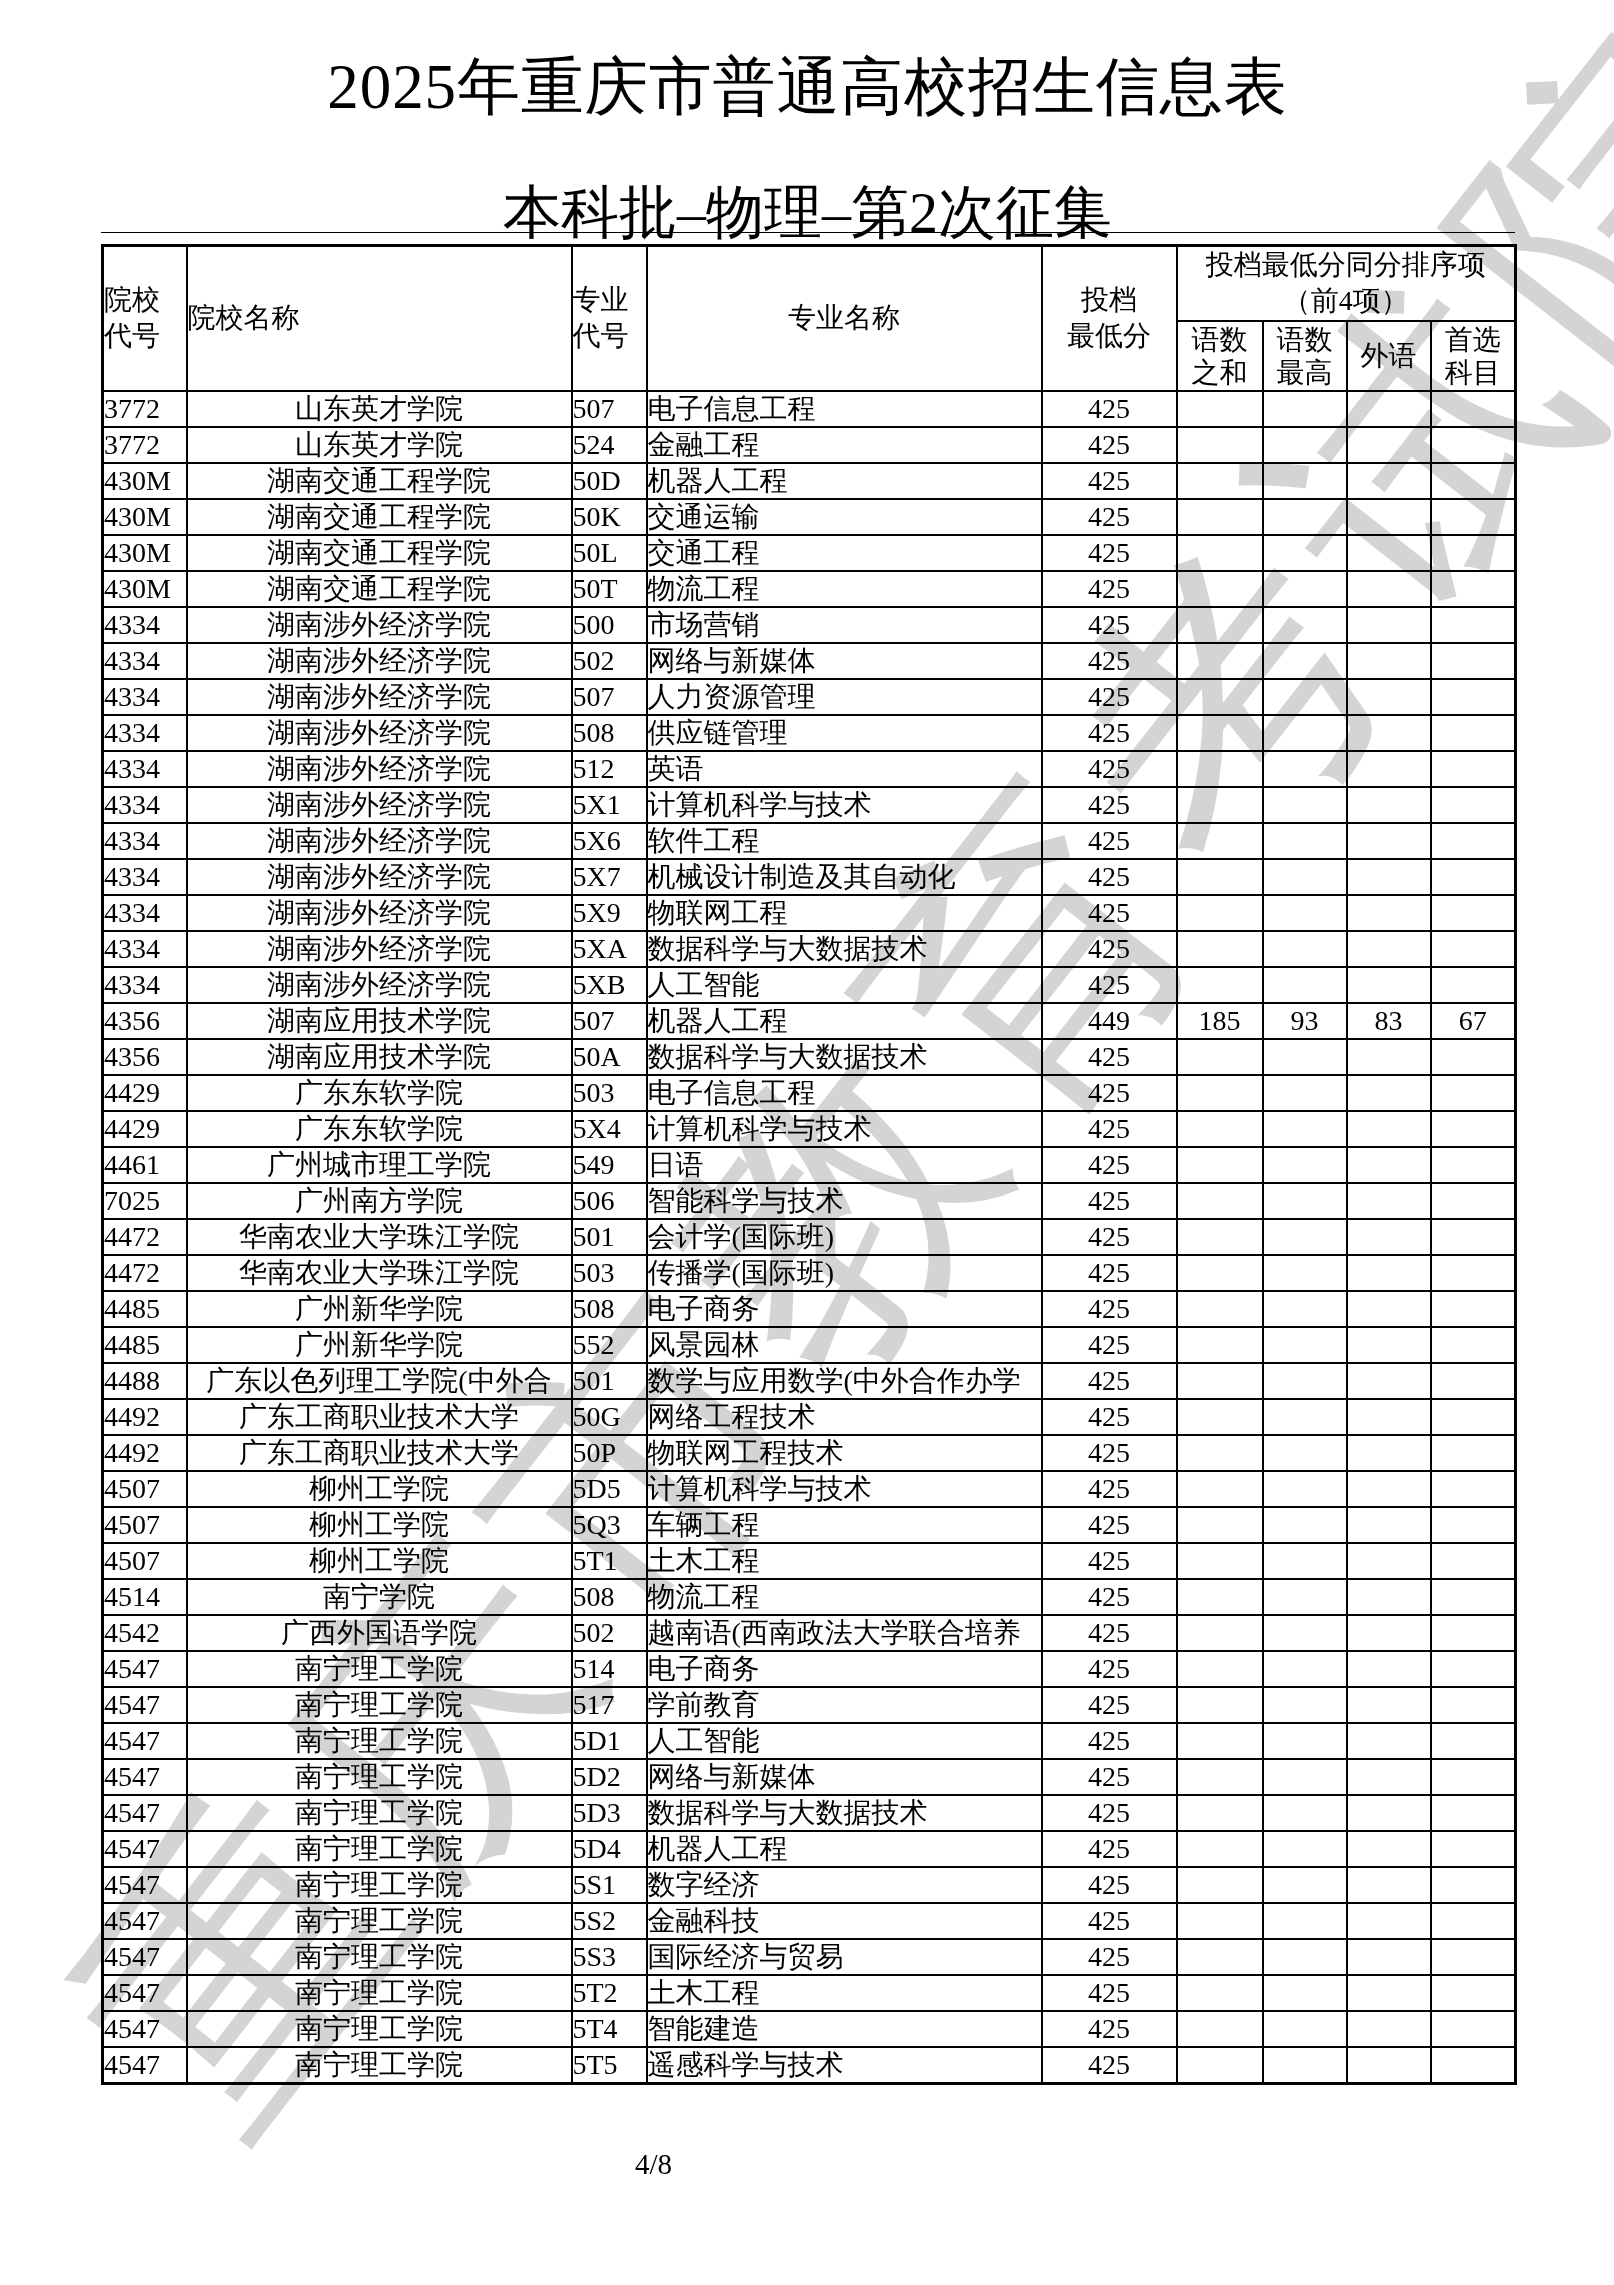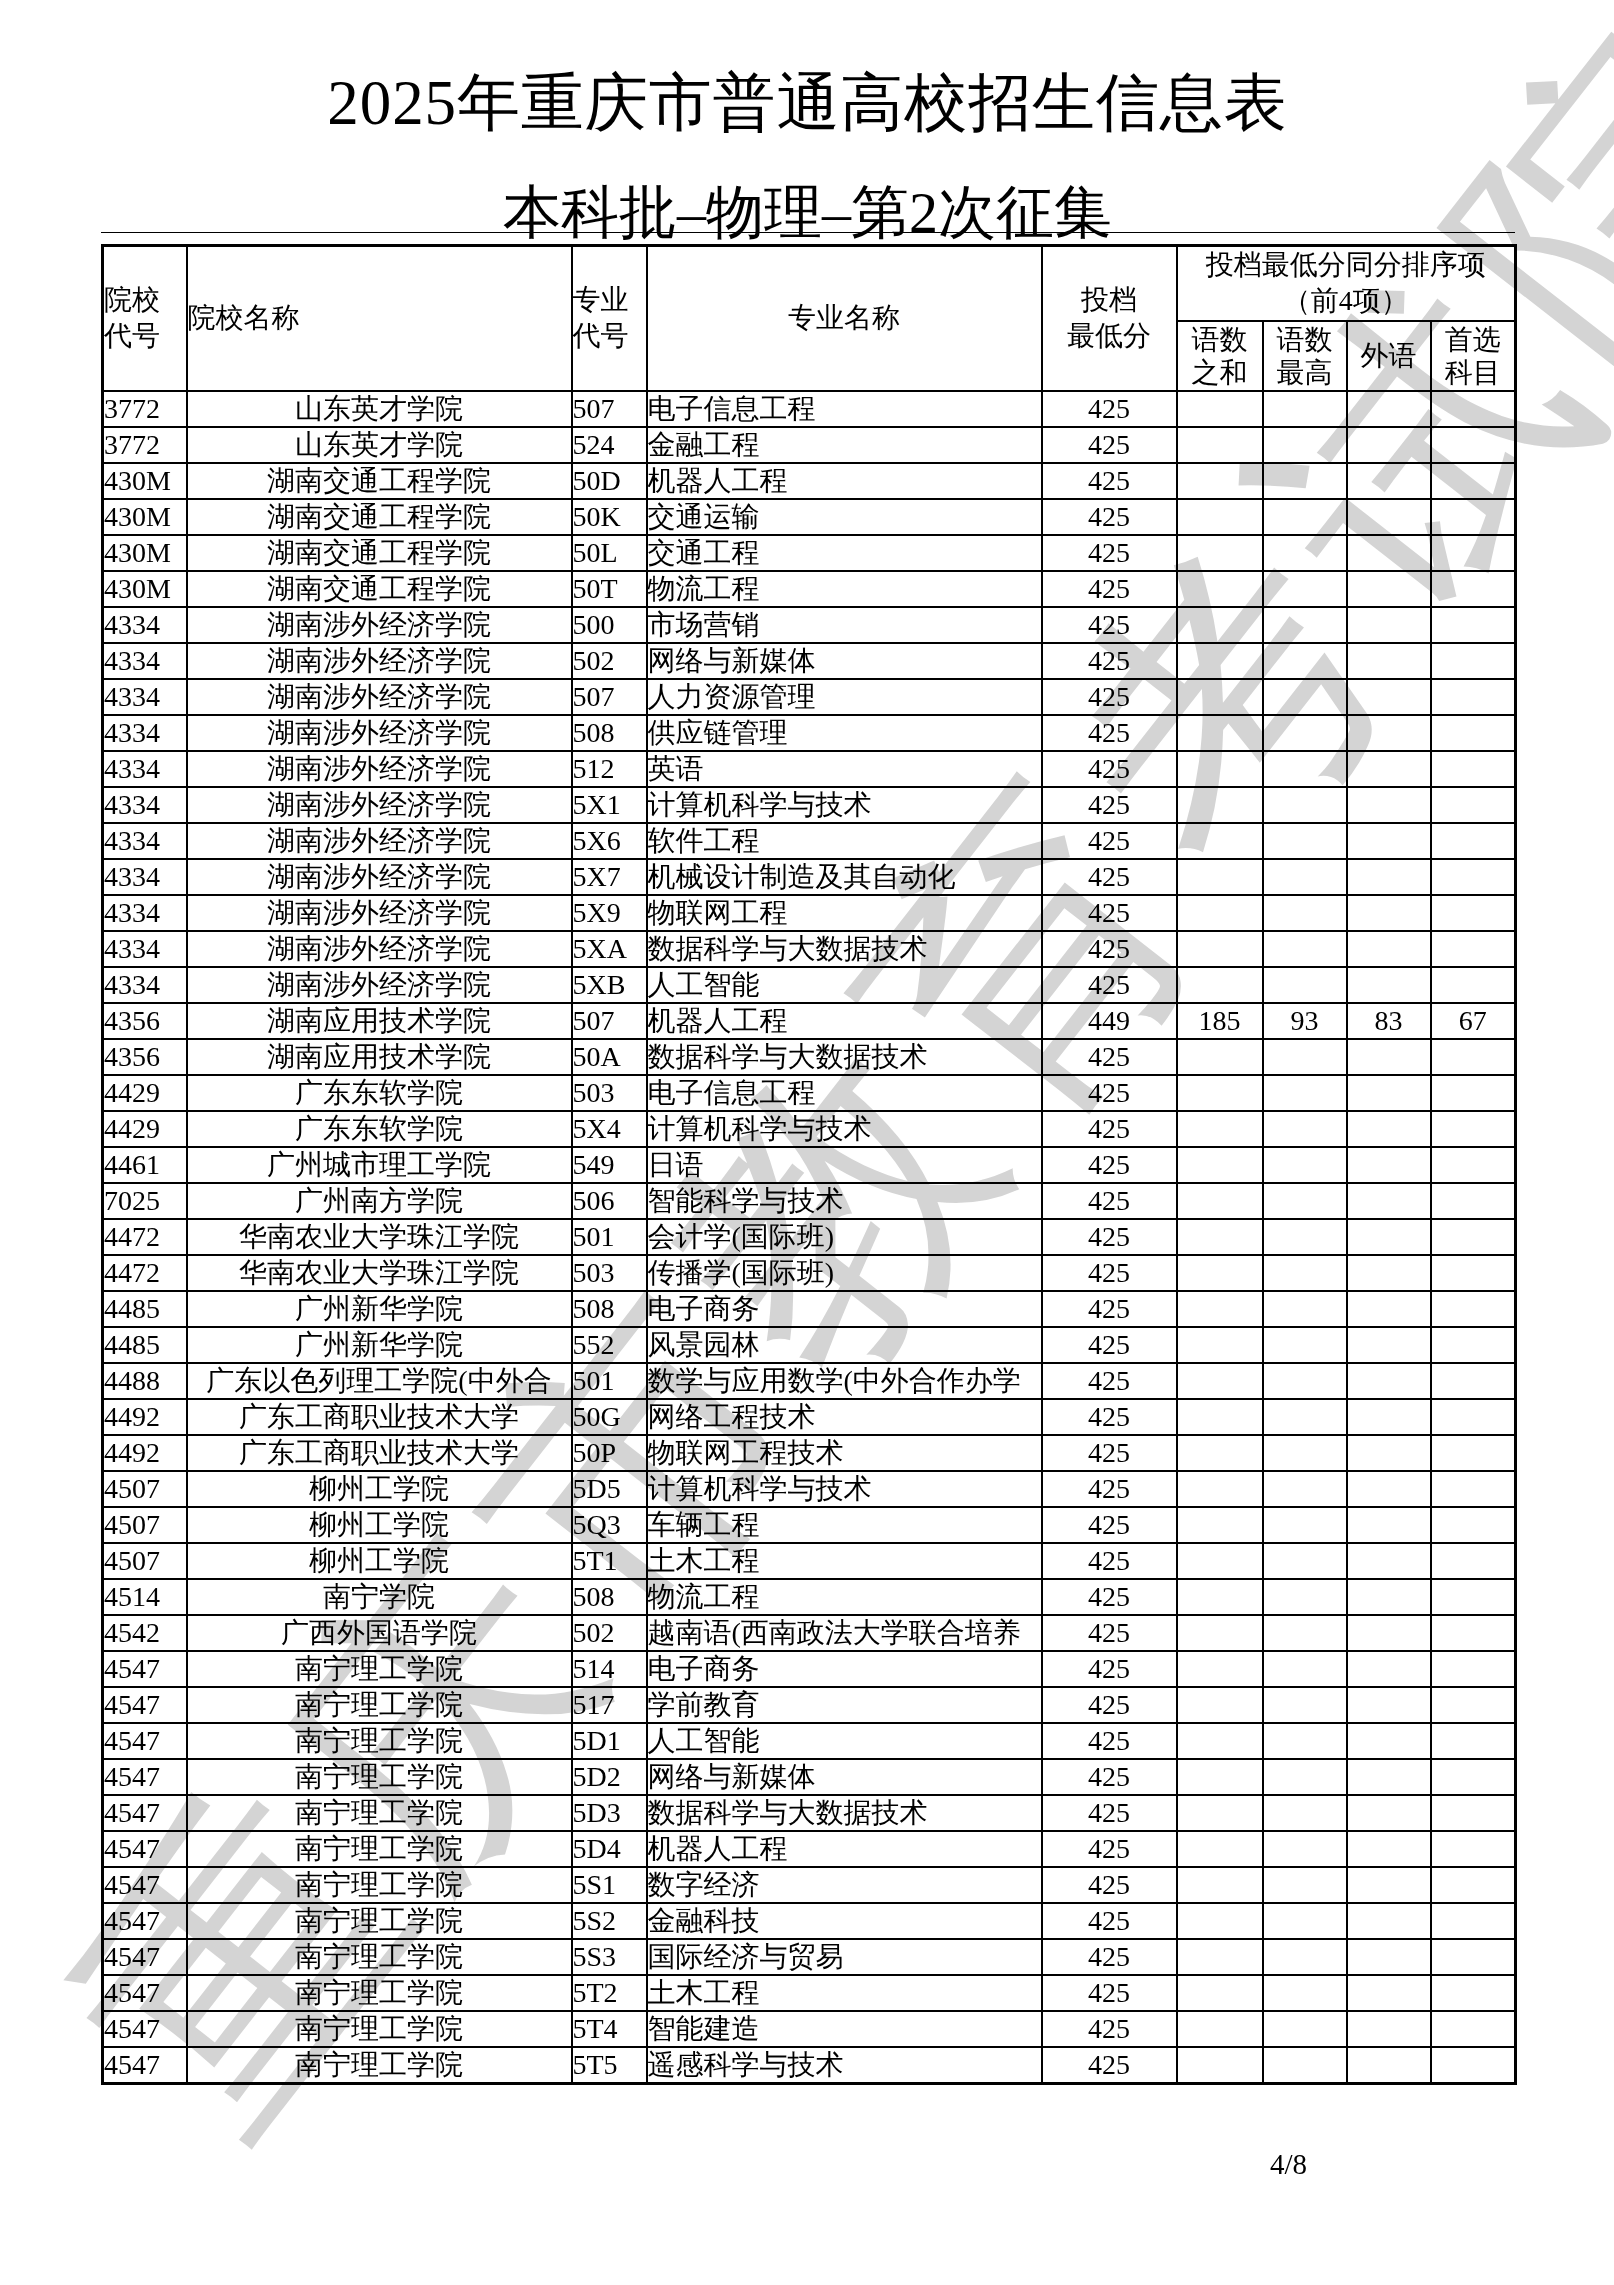--- a/index.html
+++ b/index.html
@@ -19,21 +19,21 @@
     transform-origin:center;
     font-size:299px;
     letter-spacing:20px;
     white-space:nowrap;
     color:#c6c6c6;
     opacity:0.75;
     z-index:0;
     user-select:none;
   }
   .title {
-    position:absolute; left:0; top:60px; width:1615px;
+    position:absolute; left:0; top:44px; width:1615px;
     text-align:center;
     font-size:63px; font-weight:normal;
     letter-spacing:0.9px;
     margin:0; z-index:2;
   }
   .subtitle {
     position:absolute; left:0; top:174px; width:1615px;
     text-align:center;
     font-size:58px; font-weight:normal;
     margin:0; z-index:2;
@@ -73,21 +73,21 @@
     white-space:nowrap;
   }
   td.c-code   { text-align:left; padding-left:16.3px; font-family:"Liberation Serif","DejaVu Serif",serif; }
   td.c-name   { text-align:center; padding-left:7.2px; }
   td.c-mcode  { text-align:left; padding-left:7.2px; }
   td.c-mname  { text-align:left; padding-left:7.2px; }
   td.c-score  { text-align:center; }
   td.c-tb     { text-align:center; }
   .pageno {
     position:absolute; left:0; top:2148px; width:1307px;
-    text-align:right;
+    text-align:center;
     font-size:29px; z-index:2;
   }
 </style>
 </head>
 <body>
 
 <div class="page">
 
   <div class="watermark">重庆市教育考试院</div>
 

